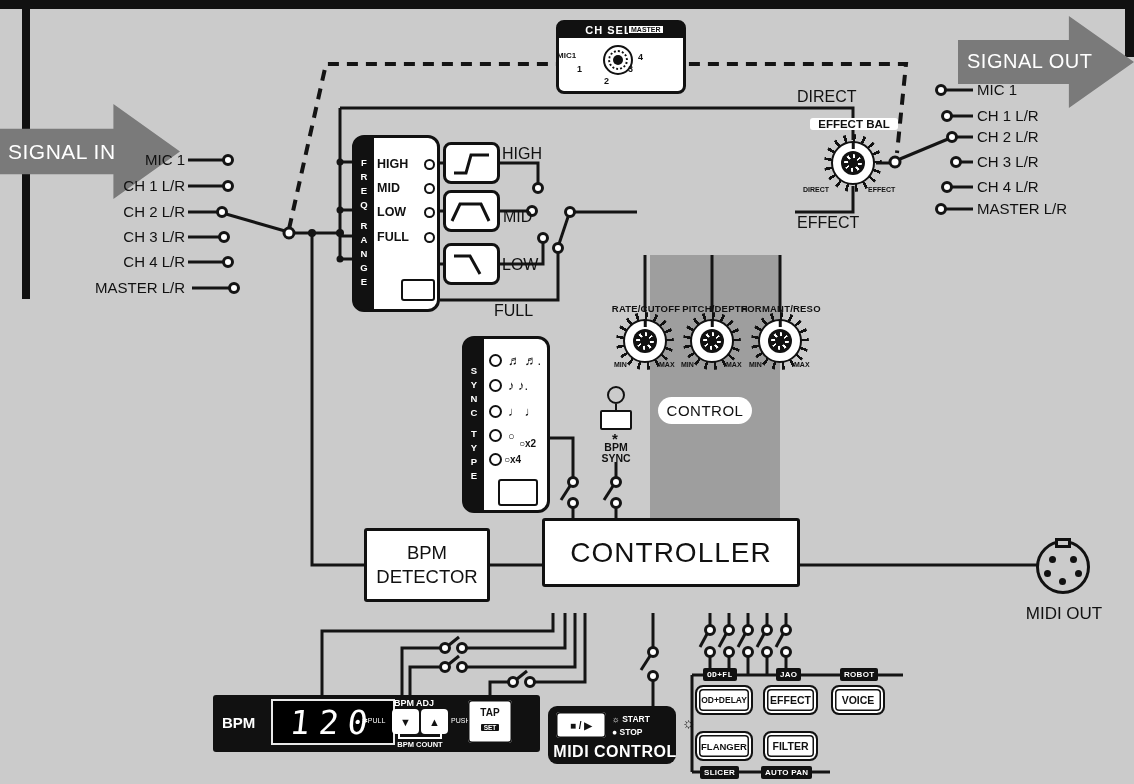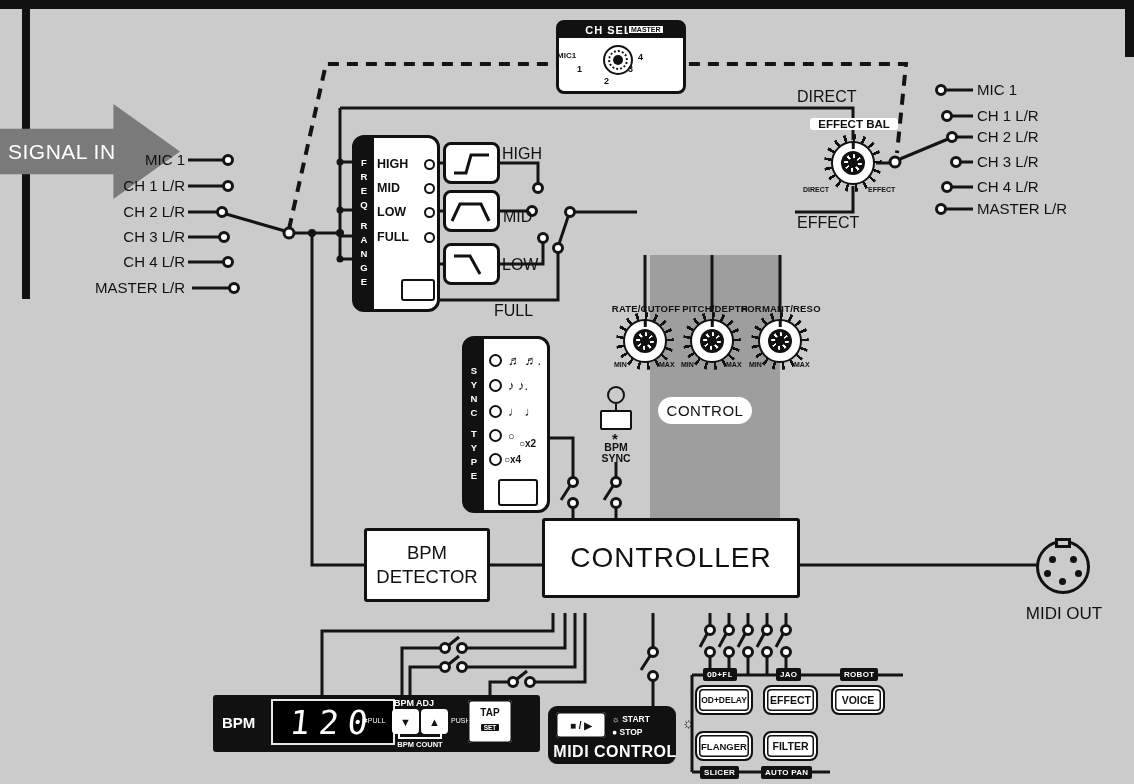--- a/index.html
+++ b/index.html
@@ -223,20 +223,23 @@
   <div class="arrow" style="left:0;top:104px;width:180px;height:95px;">
     <span style="left:8px;top:36px;font-size:21px;">SIGNAL IN</span>
   </div>
   <div class="lbl ctext" style="left:50px;top:151px;width:135px;font-size:15px;justify-content:flex-end;">MIC 1</div>
   <div class="lbl ctext" style="left:50px;top:177px;width:135px;font-size:15px;justify-content:flex-end;">CH 1 L/R</div>
   <div class="lbl ctext" style="left:50px;top:203px;width:135px;font-size:15px;justify-content:flex-end;">CH 2 L/R</div>
   <div class="lbl ctext" style="left:50px;top:228px;width:135px;font-size:15px;justify-content:flex-end;">CH 3 L/R</div>
   <div class="lbl ctext" style="left:50px;top:253px;width:135px;font-size:15px;justify-content:flex-end;">CH 4 L/R</div>
   <div class="lbl ctext" style="left:40px;top:279px;width:145px;font-size:15px;justify-content:flex-end;">MASTER L/R</div>
 
+  <div class="arrow" style="left:958px;top:16px;width:176px;height:92px;">
+    <span style="left:9px;top:34px;font-size:20px;">SIGNAL OUT</span>
+  </div>
   <div class="lbl" style="left:977px;top:81px;font-size:15px;">MIC 1</div>
   <div class="lbl" style="left:977px;top:107px;font-size:15px;">CH 1 L/R</div>
   <div class="lbl" style="left:977px;top:128px;font-size:15px;">CH 2 L/R</div>
   <div class="lbl" style="left:977px;top:153px;font-size:15px;">CH 3 L/R</div>
   <div class="lbl" style="left:977px;top:178px;font-size:15px;">CH 4 L/R</div>
   <div class="lbl" style="left:977px;top:200px;font-size:15px;">MASTER L/R</div>
 
   <div class="box" style="left:556px;top:20px;width:130px;height:74px;border-radius:8px;">
     <div class="ctext" style="position:absolute;left:-1px;top:-1px;right:-1px;height:16px;background:#111;color:#fff;
                 font-size:11px;font-weight:700;letter-spacing:1px;border-radius:5px 5px 0 0;">CH SELECT</div>
@@ -376,21 +379,21 @@
   <div class="lbl" style="left:612px;top:430px;font-size:15px;font-weight:700;">*</div>
   <div class="lbl ctext" style="left:598px;top:441px;width:36px;font-size:10.5px;font-weight:700;">BPM</div>
   <div class="lbl ctext" style="left:598px;top:452px;width:36px;font-size:10.5px;font-weight:700;">SYNC</div>
 
   <div class="box ctext" style="left:364px;top:528px;width:126px;height:74px;border-radius:3px;">
     <div style="font-size:18.5px;line-height:1.3;">
       <div>BPM</div>
       <div>DETECTOR</div>
     </div>
   </div>
-  <div class="box ctext" style="left:542px;top:518px;width:258px;height:80px;border-radius:3px;border-width:3.5px;">
+  <div class="box ctext" style="left:542px;top:518px;width:258px;height:69px;border-radius:3px;border-width:3.5px;">
     <div style="font-size:28px;letter-spacing:1px;">CONTROLLER</div>
   </div>
 
   <div class="abs" style="left:1036px;top:540px;width:54px;height:54px;border:3px solid #111;border-radius:50%;box-sizing:border-box;"></div>
   <div class="abs" style="left:1055px;top:538px;width:16px;height:10px;background:#cbcbcb;border:3px solid #111;box-sizing:border-box;"></div>
   <div class="abs" style="left:1049px;top:556px;width:7px;height:7px;background:#111;border-radius:50%;"></div>
   <div class="abs" style="left:1070px;top:556px;width:7px;height:7px;background:#111;border-radius:50%;"></div>
   <div class="abs" style="left:1044px;top:570px;width:7px;height:7px;background:#111;border-radius:50%;"></div>
   <div class="abs" style="left:1075px;top:570px;width:7px;height:7px;background:#111;border-radius:50%;"></div>
   <div class="abs" style="left:1059px;top:578px;width:7px;height:7px;background:#111;border-radius:50%;"></div>

